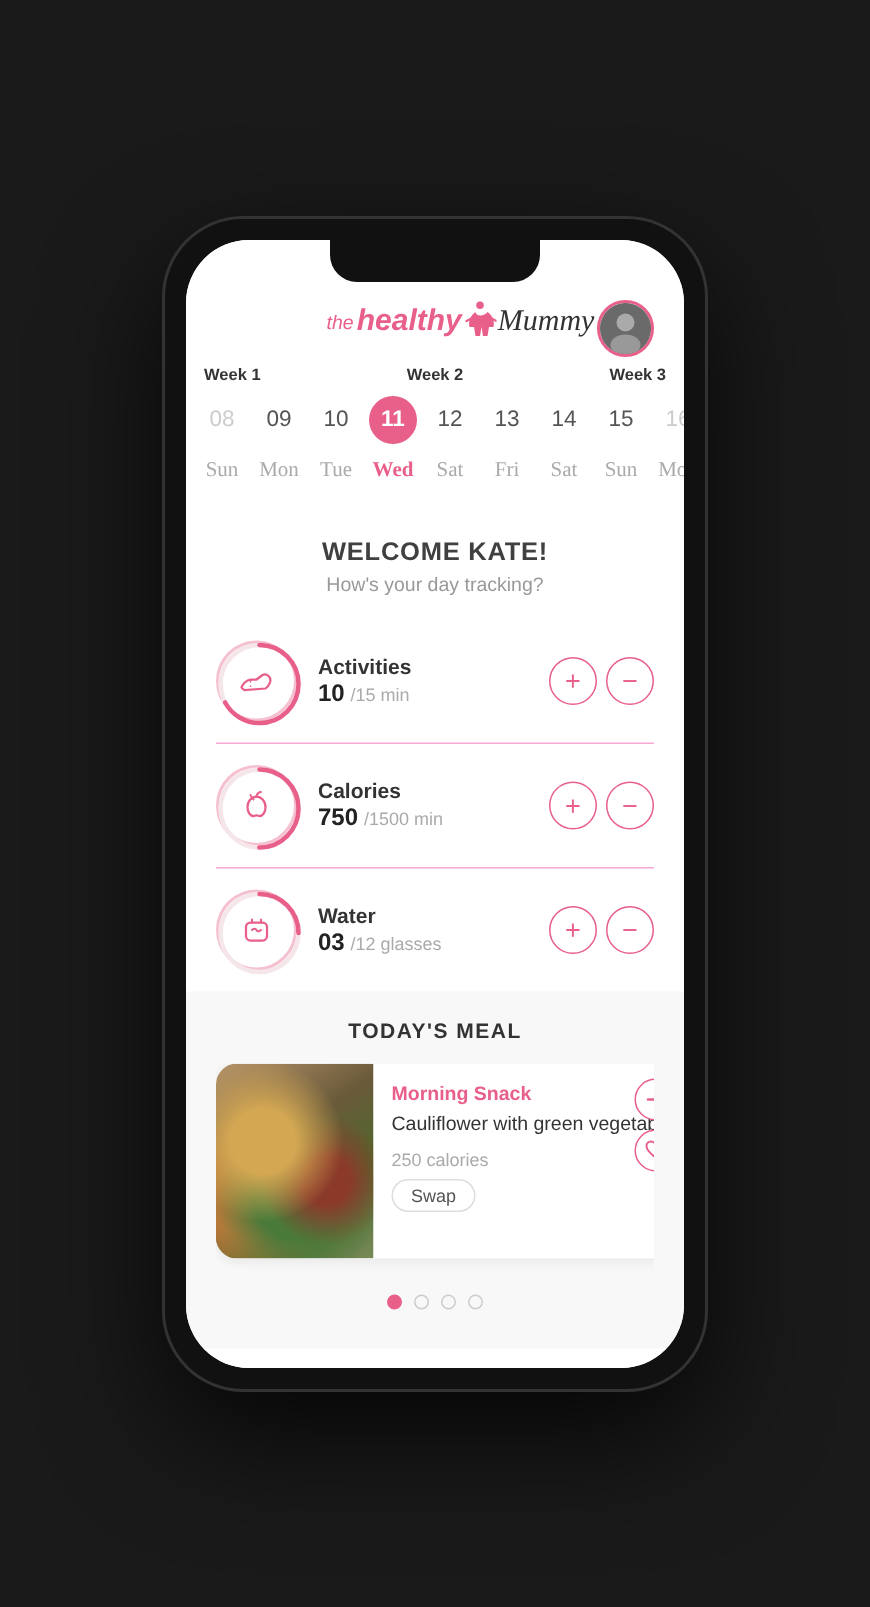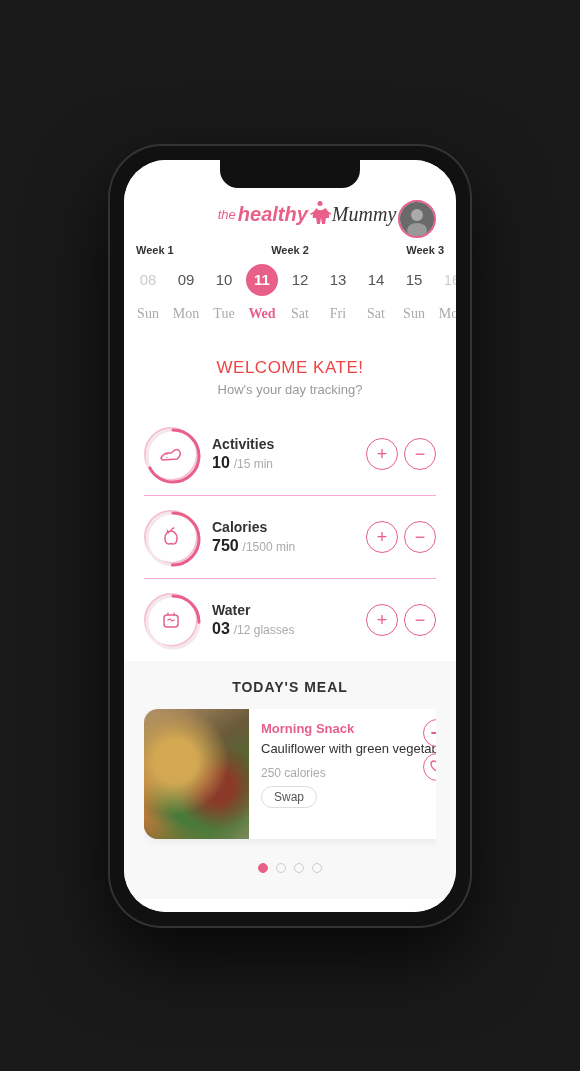--- a/index.html
+++ b/index.html
@@ -179,22 +179,22 @@
     .cal-day.active-day .cal-weekday { color: #e8608a; font-weight: 600; }
 
     
     .welcome-section {
       text-align: center;
       padding: 20px 20px 16px;
       background: #fff;
     }
     .welcome-title {
       font-size: 17px;
-      font-weight: 400;
-      color: #ef4444;
+      font-weight: 700;
+      color: #404040;
       letter-spacing: 0.5px;
     }
     .welcome-subtitle {
       font-size: 13px;
       color: #999;
       margin-top: 4px;
     }
 
     
     .tracking-section {

